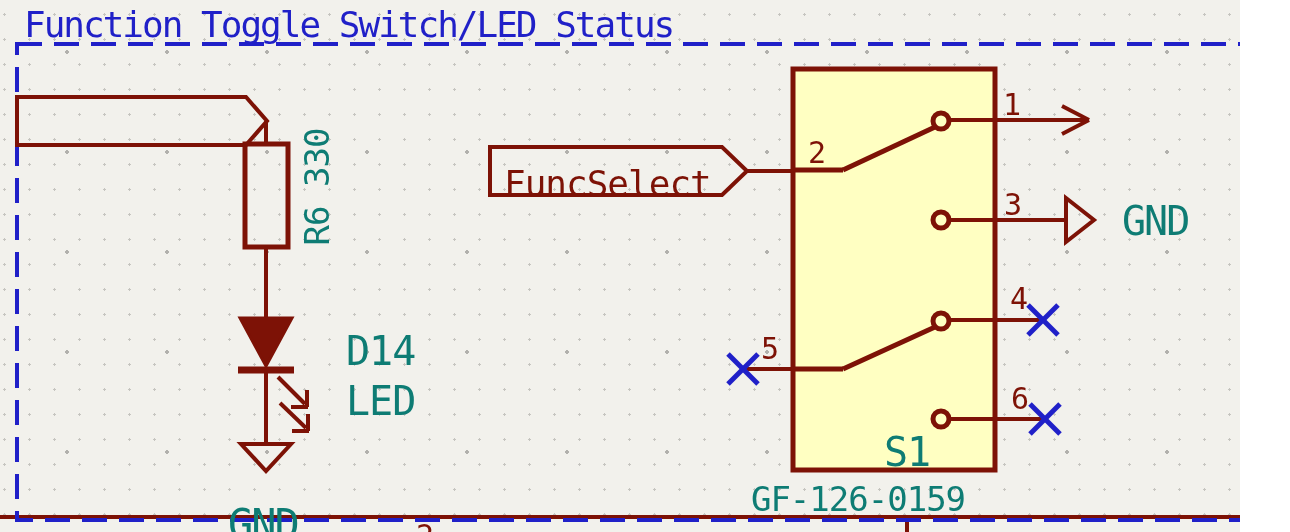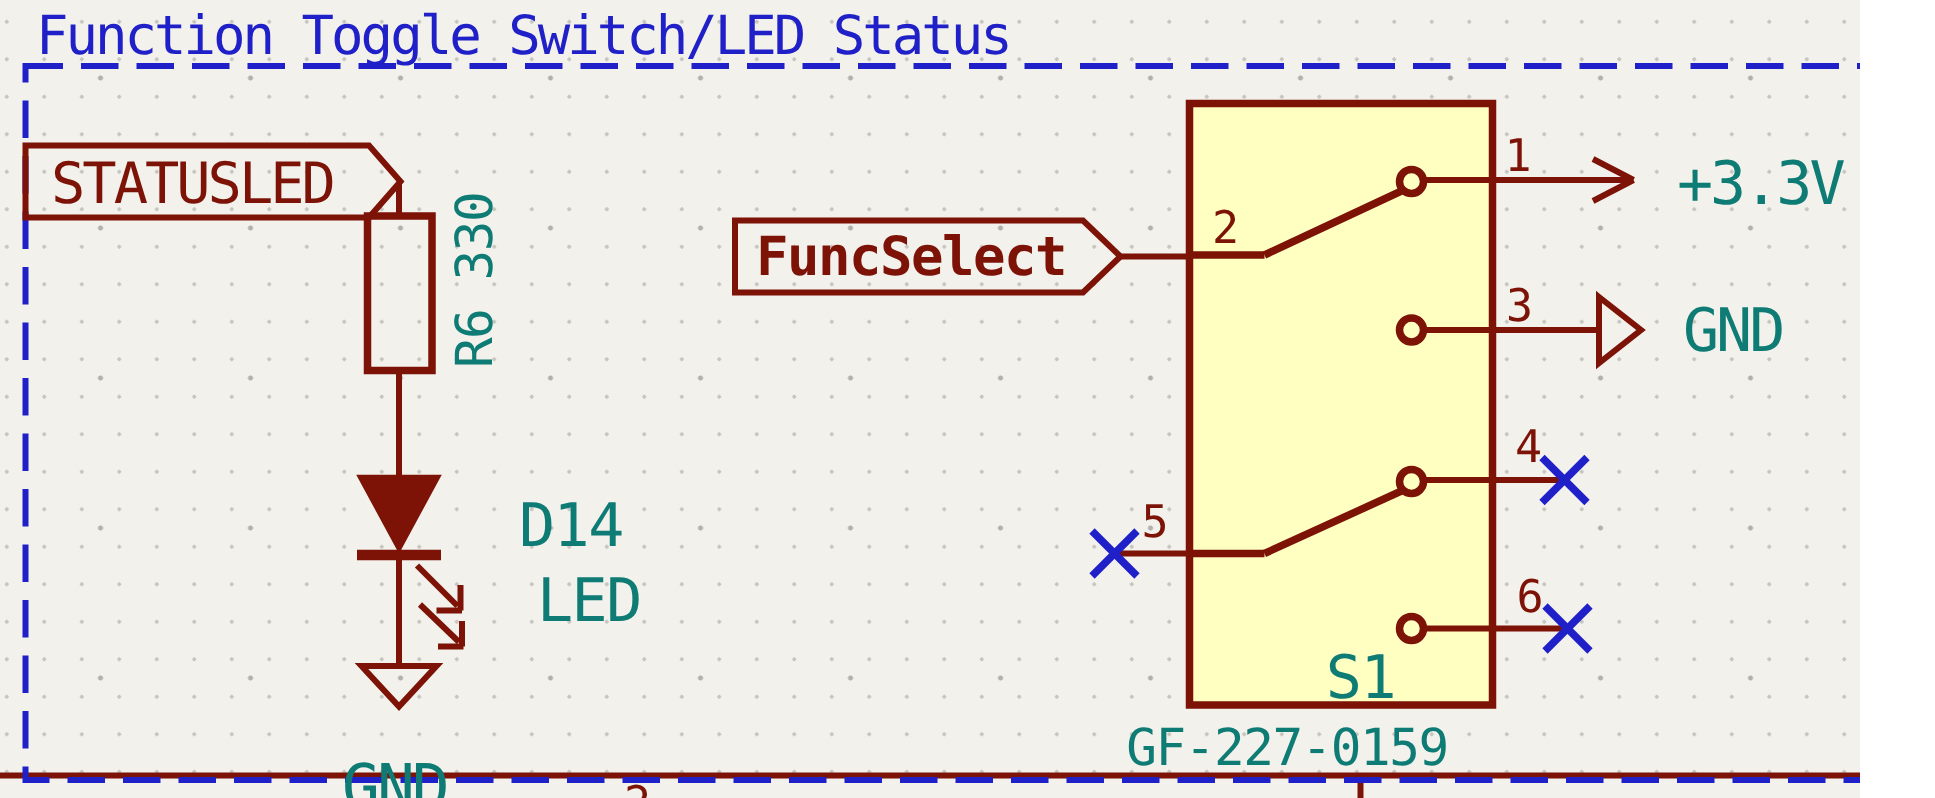--- a/index.html
+++ b/index.html
@@ -107,37 +107,35 @@
     <g class="stroke-b sw5">
       <line x1="1030" y1="404" x2="1060" y2="434"></line>
       <line x1="1030" y1="434" x2="1060" y2="404"></line>
     </g>
   </svg>
 
   <div class="txt blue t-title" style="left:24px;top:25px;">
     <span class="txt vmid blue t-title" style="left:0;top:0;">Function Toggle Switch/LED Status</span>
   </div>
 
-  <div class="txt vmid maroon t-hier" style="left:34px;top:122px;">STATUSLED</div>
-  <div class="txt vmid maroon t-hier2" style="left:504px;top:172px;font-weight:bold;">FuncSelect</div>
+  <div class="txt vmid maroon t-hier2" style="left:504px;top:184px;">FuncSelect</div>
 
   <div class="txt rot90 teal t-field-sm" style="left:317px;top:187px;">R6 330</div>
 
   <div class="txt vmid teal t-field" style="left:346px;top:351px;">D14</div>
-  <div class="txt vmid teal t-field" style="left:346px;top:401px;margin-left:12px;">LED</div>
+  <div class="txt vmid teal t-field" style="left:346px;top:401px;">LED</div>
   <div class="txt teal t-gndled" style="left:228px;top:504px;">GND</div>
 
   <div class="txt cmid maroon t-pin" style="left:1012px;top:105px;">1</div>
   <div class="txt cmid maroon t-pin" style="left:817px;top:153px;">2</div>
   <div class="txt cmid maroon t-pin" style="left:1013px;top:205px;">3</div>
   <div class="txt cmid maroon t-pin" style="left:1019px;top:299px;">4</div>
   <div class="txt cmid maroon t-pin" style="left:770px;top:349px;">5</div>
   <div class="txt cmid maroon t-pin" style="left:1020px;top:399px;">6</div>
 
-  <div class="txt vmid teal t-power" style="left:1118px;top:123px;">+3.3V</div>
   <div class="txt vmid teal t-power" style="left:1122px;top:221px;">GND</div>
 
   <div class="txt cmid teal t-field" style="left:907px;top:452px;">S1</div>
-  <div class="txt cmid teal t-field-sm" style="left:858px;top:499px;">GF-227-0159</div>
+  <div class="txt cmid teal t-field-sm" style="left:858px;top:499px;">GF-126-0159</div>
 
   <div class="txt maroon t-pin" style="left:416px;top:521px;">2</div>
 
 </div>
 
 </body></html>

